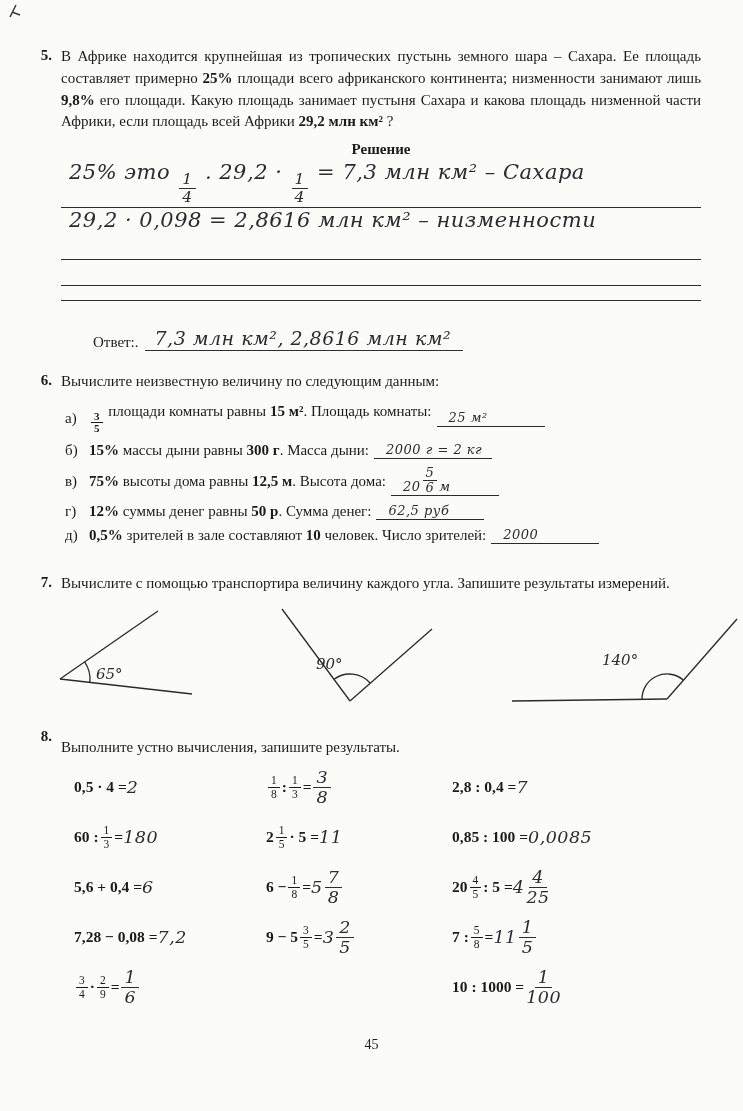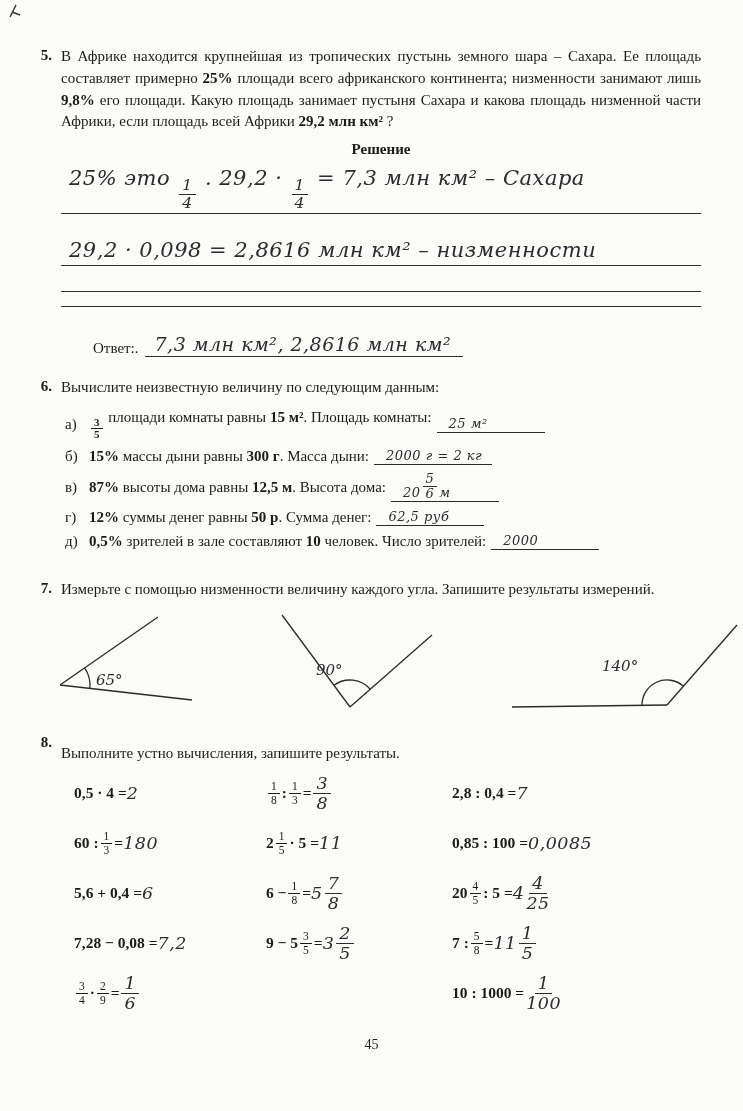--- a/index.html
+++ b/index.html
@@ -29,22 +29,22 @@
     color:#2b2b31;
     letter-spacing:0.5px;
   }
 
   
   .frac { display:inline-flex; flex-direction:column; align-items:center; vertical-align:-0.35em; line-height:1.05; margin:0 2px; font-size:0.74em; }
   .frac .fn { border-bottom:1px solid currentColor; padding:0 3px 0; }
   .frac .fd { padding-top:0; }
 
   
-  .sol-title { text-align:center; font-weight:700; font-size:15px; margin:8px 0 8px; }
-  .rule-line { border-bottom:1.3px solid #2e2e2e; display:flex; align-items:flex-end; padding:0 6px 2px 8px; }
+  .sol-title { text-align:center; font-weight:700; font-size:15px; margin:8px 0 2px; }
+  .rule-line { border-bottom:1.3px solid #2e2e2e; display:flex; align-items:flex-start; padding:0 6px 2px 8px; }
   .rule-line .hwl { font-size:21px; white-space:nowrap; }
   .rl1 { min-height:46px; }
   .rl2 { min-height:52px; }
   .rl-empty1 { min-height:26px; }
   .rl-empty2 { min-height:15px; }
   .answer-row { margin-top:26px; padding-left:32px; font-size:15px; display:flex; align-items:flex-end; }
   .answer-line { border-bottom:1.3px solid #2e2e2e; min-width:318px; padding:0 8px 1px 10px; margin-left:6px; }
   .answer-line .hw { font-size:19px; white-space:nowrap; }
 
   
@@ -129,21 +129,21 @@
       </div>
       <div class="p6-item">
         <span class="p6-label">б)</span>
         <span class="p6-expr"><span class="pt b">15%</span><span class="pt"> массы дыни равны </span><span class="pt b">300 г</span><span class="pt">. Масса дыни:</span></span>
         <span class="ans">
             <span class="hw">2000 г = 2 кг</span>
           </span>
       </div>
       <div class="p6-item">
         <span class="p6-label">в)</span>
-        <span class="p6-expr"><span class="pt b">87%</span><span class="pt"> высоты дома равны </span><span class="pt b">12,5 м</span><span class="pt">. Высота дома:</span></span>
+        <span class="p6-expr"><span class="pt b">75%</span><span class="pt"> высоты дома равны </span><span class="pt b">12,5 м</span><span class="pt">. Высота дома:</span></span>
         <span class="ans">
             <span class="hw">20</span>
             <span class="frac hw">
               <span class="fn">5</span>
               <span class="fd">6</span>
             </span>
             <span class="hw"> м</span>
           </span>
       </div>
       <div class="p6-item">
@@ -159,21 +159,21 @@
         <span class="ans">
             <span class="hw">2000</span>
           </span>
       </div>
     </div>
   </section>
 
   <section class="prob p7">
     <div class="pnum">7.</div>
     <div class="pbody">
-      <p class="p7-title">Измерьте с помощью низменности величину каждого угла. Запишите результаты измерений.</p>
+      <p class="p7-title">Вычислите с помощью транспортира величину каждого угла. Запишите результаты измерений.</p>
     </div>
   </section>
 
   <div class="angles">
     <svg width="715" height="118" viewBox="0 0 715 118">
 
       <g>
         <line x1="30" y1="80" x2="128" y2="12"></line>
         <line x1="30" y1="80" x2="162" y2="95"></line>
         <path d="M59.8 83.4 A30 30 0 0 0 54.6 62.9"></path>

